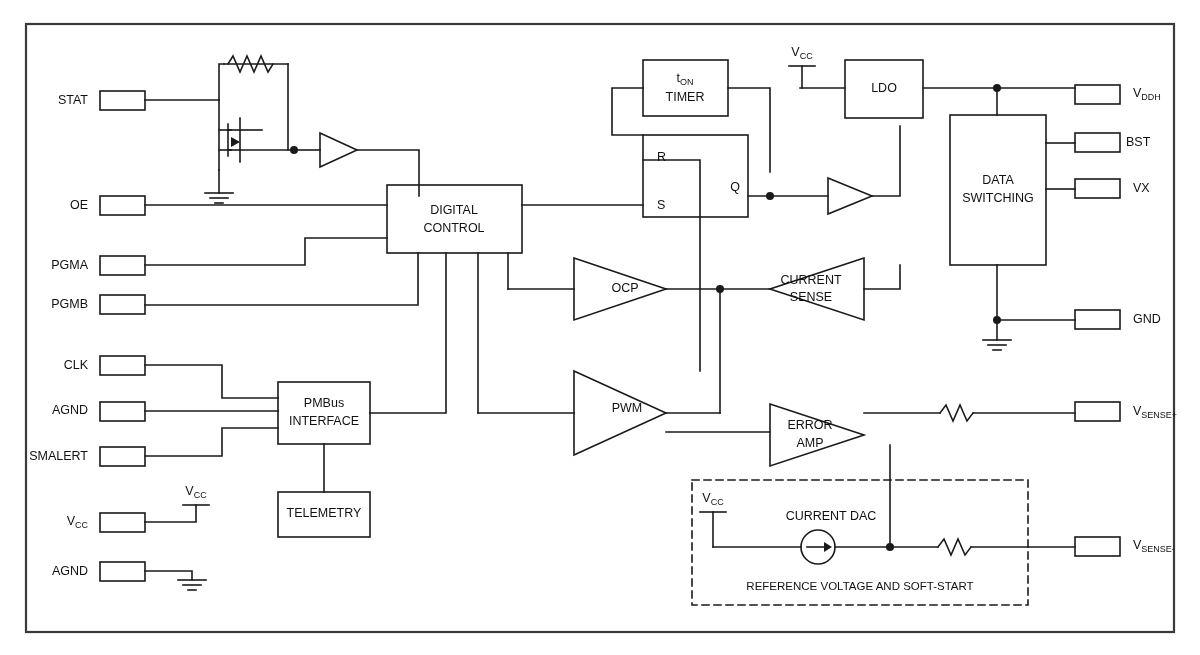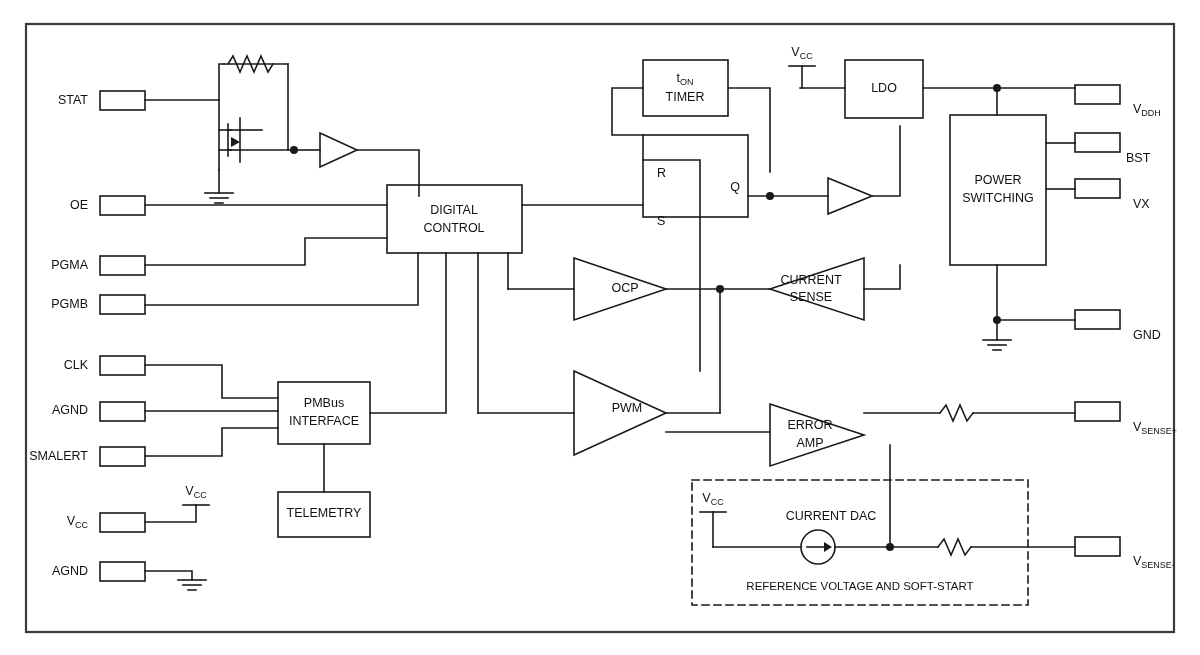--- a/index.html
+++ b/index.html
@@ -26,21 +26,20 @@
     color: #111111;
     white-space: nowrap;
     line-height: 1.1;
   }
   .lbl.c {
     transform: translate(-50%, -50%);
     text-align: center;
   }
   .lbl.l {
     transform: translate(0, -50%);
-    margin-top: 16px;
   }
   .lbl.r {
     transform: translate(-100%, -50%);
   }
   .sub {
     font-size: 9px;
     vertical-align: sub;
   }
   .small {
     font-size: 11.5px;
@@ -236,21 +235,21 @@
 
   <div class="lbl c" style="left:685px; top:80px;"><span>t</span><span class="sub">ON</span></div>
   <div class="lbl c" style="left:685px; top:98px;"><span>TIMER</span></div>
 
   <div class="lbl l" style="left:657px; top:158px;">R</div>
   <div class="lbl l" style="left:657px; top:206px;">S</div>
   <div class="lbl r" style="left:740px; top:188px;">Q</div>
 
   <div class="lbl c" style="left:884px; top:89px;">LDO</div>
 
-  <div class="lbl c" style="left:998px; top:181px;"><span>POWER</span></div>
+  <div class="lbl c" style="left:998px; top:181px;"><span>DATA</span></div>
   <div class="lbl c" style="left:998px; top:199px;"><span>SWITCHING</span></div>
 
   <div class="lbl c" style="left:625px; top:289px;">OCP</div>
 
   <div class="lbl c" style="left:811px; top:281px;"><span>CURRENT</span></div>
   <div class="lbl c" style="left:811px; top:298px;"><span>SENSE</span></div>
 
   <div class="lbl c" style="left:627px; top:409px;">PWM</div>
 
   <div class="lbl c" style="left:810px; top:426px;"><span>ERROR</span></div>

